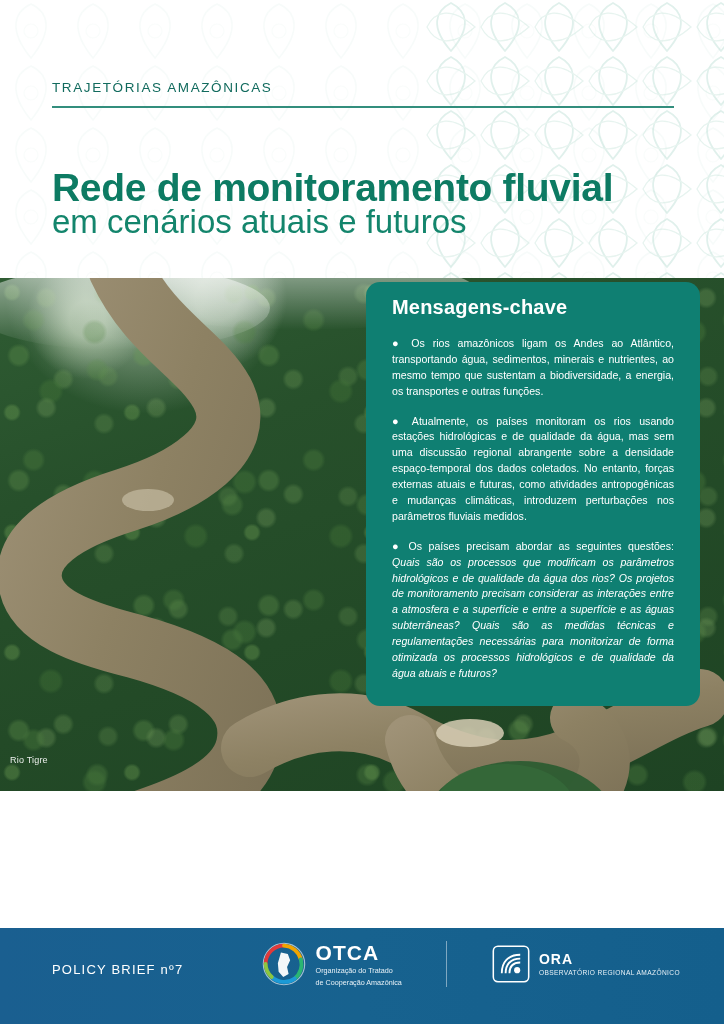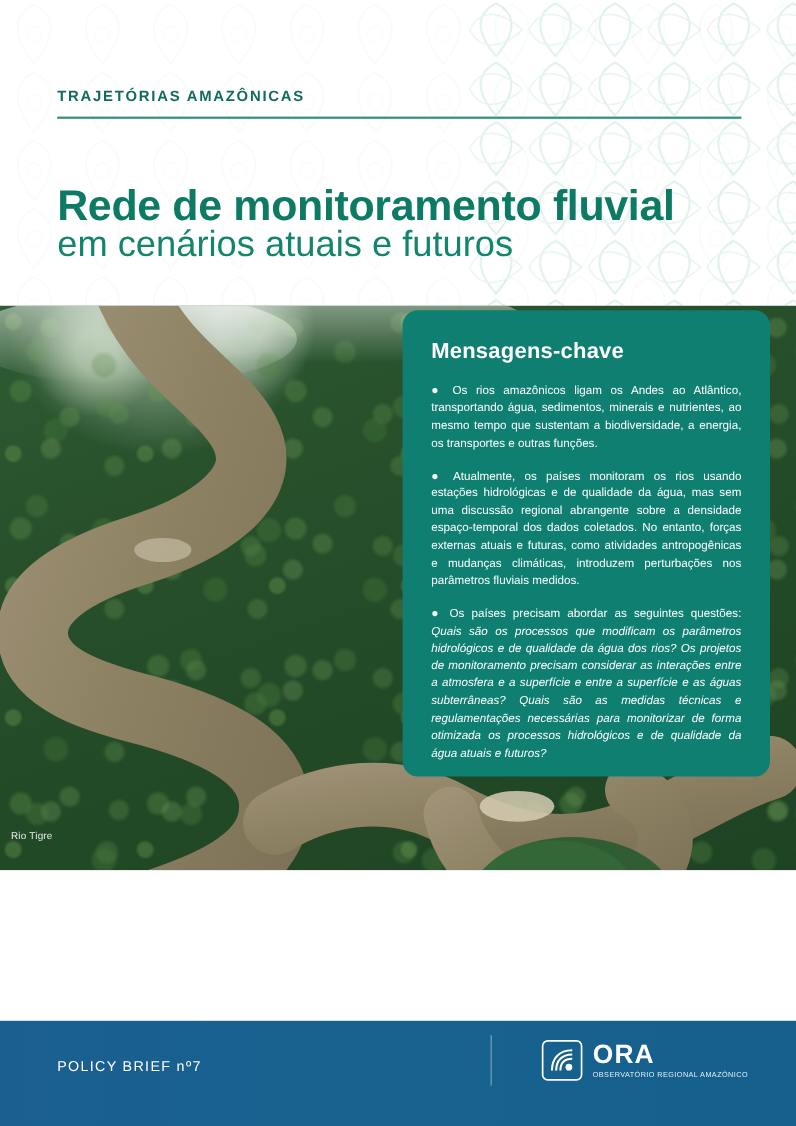--- a/index.html
+++ b/index.html
@@ -26,21 +26,21 @@
     position: absolute; right: 0; top: 0; width: 300px; height: 278px;
     opacity: 0.45;
   }
   .pattern-left {
     position: absolute; left: 0; top: 0; width: 724px; height: 278px;
     opacity: 0.22;
   }
 
   .eyebrow {
     position: absolute; left: 52px; top: 80px;
-    font-size: 13.5px; letter-spacing: 1.6px; font-weight: bold;
+    font-size: 13.5px; letter-spacing: 1.6px; font-weight: normal;
     color: #126b5e;
   }
   .eyebrow-rule {
     position: absolute; left: 52px; top: 106px; width: 622px; height: 2px;
     background: #0f7a66;
     opacity: 0.85;
   }
   .title-main {
     position: absolute; left: 52px; top: 168px;
     font-size: 39px; font-weight: bold; color: #0d7b63;
@@ -92,21 +92,21 @@
     position: absolute; left: 10px; bottom: 26px;
     font-size: 9px; color: #ffffff; opacity: 0.9;
     letter-spacing: 0.2px;
   }
 
   
   .keybox {
     position: absolute; left: 366px; top: 282px; width: 334px; height: 424px;
     background: #0f7f72;
     border-radius: 14px 14px 14px 14px;
-    padding: 26px 26px 18px 26px;
+    padding: 14px 26px 18px 26px;
     color: #ffffff;
   }
   .keybox h2 {
     font-size: 20px; font-weight: bold; margin-bottom: 16px; letter-spacing: 0.2px;
   }
   .kb-item {
     font-size: 10.6px; line-height: 1.5; margin-bottom: 13px;
     text-align: justify;
   }
   .kb-item .bullet { font-size: 11px; }
@@ -125,21 +125,21 @@
   .logos {
     position: absolute; right: 44px; top: 941px;
     display: flex; align-items: center; gap: 44px;
   }
   .logo-otca { display: flex; align-items: center; gap: 9px; }
   .otca-mark { width: 46px; height: 46px; }
   .otca-text .big { font-size: 21px; font-weight: bold; color: #fff; letter-spacing: 1px; line-height: 1; }
   .otca-text .small { font-size: 7.2px; color: #e8f1f7; line-height: 1.25; margin-top: 3px; }
   .logo-ora { display: flex; align-items: center; gap: 8px; }
   .ora-mark { width: 40px; height: 40px; }
-  .ora-text .big { font-size: 24px; font-weight: bold; color: #fff; letter-spacing: 1px; line-height: 1; }
+  .ora-text .big { font-size: 14px; font-weight: bold; color: #fff; letter-spacing: 1px; line-height: 1; }
   .ora-text .small { font-size: 6.6px; color: #e8f1f7; letter-spacing: 0.4px; margin-top: 3px; }
   .logo-divider {
     width: 1px; height: 46px; background: rgba(255,255,255,0.45);
   }
 </style>
 </head>
 <body>
 
 <div class="page">
 
@@ -230,20 +230,36 @@
     <div class="kb-item">
       <span class="bullet">●</span>
       <span>Os países precisam abordar as seguintes questões: <i>Quais são os processos que modificam os parâmetros hidrológicos e de qualidade da água dos rios? Os projetos de monitoramento precisam considerar as interações entre a atmosfera e a superfície e entre a superfície e as águas subterrâneas? Quais são as medidas técnicas e regulamentações necessárias para monitorizar de forma otimizada os processos hidrológicos e de qualidade da água atuais e futuros?</i></span>
     </div>
   </div>
 
   <div class="footer"></div>
   <div class="footer-label">POLICY BRIEF nº7</div>
 
   <div class="logos">
+    <div class="logo-otca">
+      <svg class="otca-mark" viewBox="0 0 60 60">
+        <circle cx="30" cy="30" r="27" fill="none" stroke="#ffffff" stroke-width="1.5" opacity="0.6"></circle>
+        <path d="M6 30 A24 24 0 0 1 30 6" fill="none" stroke="#e03a3a" stroke-width="5" stroke-linecap="round"></path>
+        <path d="M30 6 A24 24 0 0 1 52 24" fill="none" stroke="#f0a500" stroke-width="5" stroke-linecap="round"></path>
+        <path d="M52 24 A24 24 0 0 1 44 49" fill="none" stroke="#2bb673" stroke-width="5" stroke-linecap="round"></path>
+        <path d="M44 49 A24 24 0 0 1 14 47" fill="none" stroke="#1b9ad6" stroke-width="5" stroke-linecap="round"></path>
+        <path d="M14 47 A24 24 0 0 1 6 30" fill="none" stroke="#8dc63f" stroke-width="5" stroke-linecap="round"></path>
+        <path d="M26 15 L35 17 L38 25 L34 34 L36 43 L29 47 L23 40 L22 29 Z" fill="#ffffff" opacity="0.95"></path>
+      </svg>
+      <div class="otca-text">
+        <div class="big">OTCA</div>
+        <div class="small">Organização do Tratado</div>
+        <div class="small">de Cooperação Amazônica</div>
+      </div>
+    </div>
 
     <div class="logo-divider"></div>
 
     <div class="logo-ora">
       <svg class="ora-mark" viewBox="0 0 52 52">
         <rect x="3" y="3" width="46" height="46" rx="6" fill="none" stroke="#ffffff" stroke-width="2"></rect>
         <path d="M14 38 C14 24 22 14 38 14" fill="none" stroke="#ffffff" stroke-width="2.4"></path>
         <path d="M19 38 C19 27 25 19 38 19" fill="none" stroke="#ffffff" stroke-width="2.4"></path>
         <path d="M24 38 C24 30 28 24 38 24" fill="none" stroke="#ffffff" stroke-width="2.4"></path>
         <circle cx="34" cy="34" r="4" fill="#ffffff"></circle>

